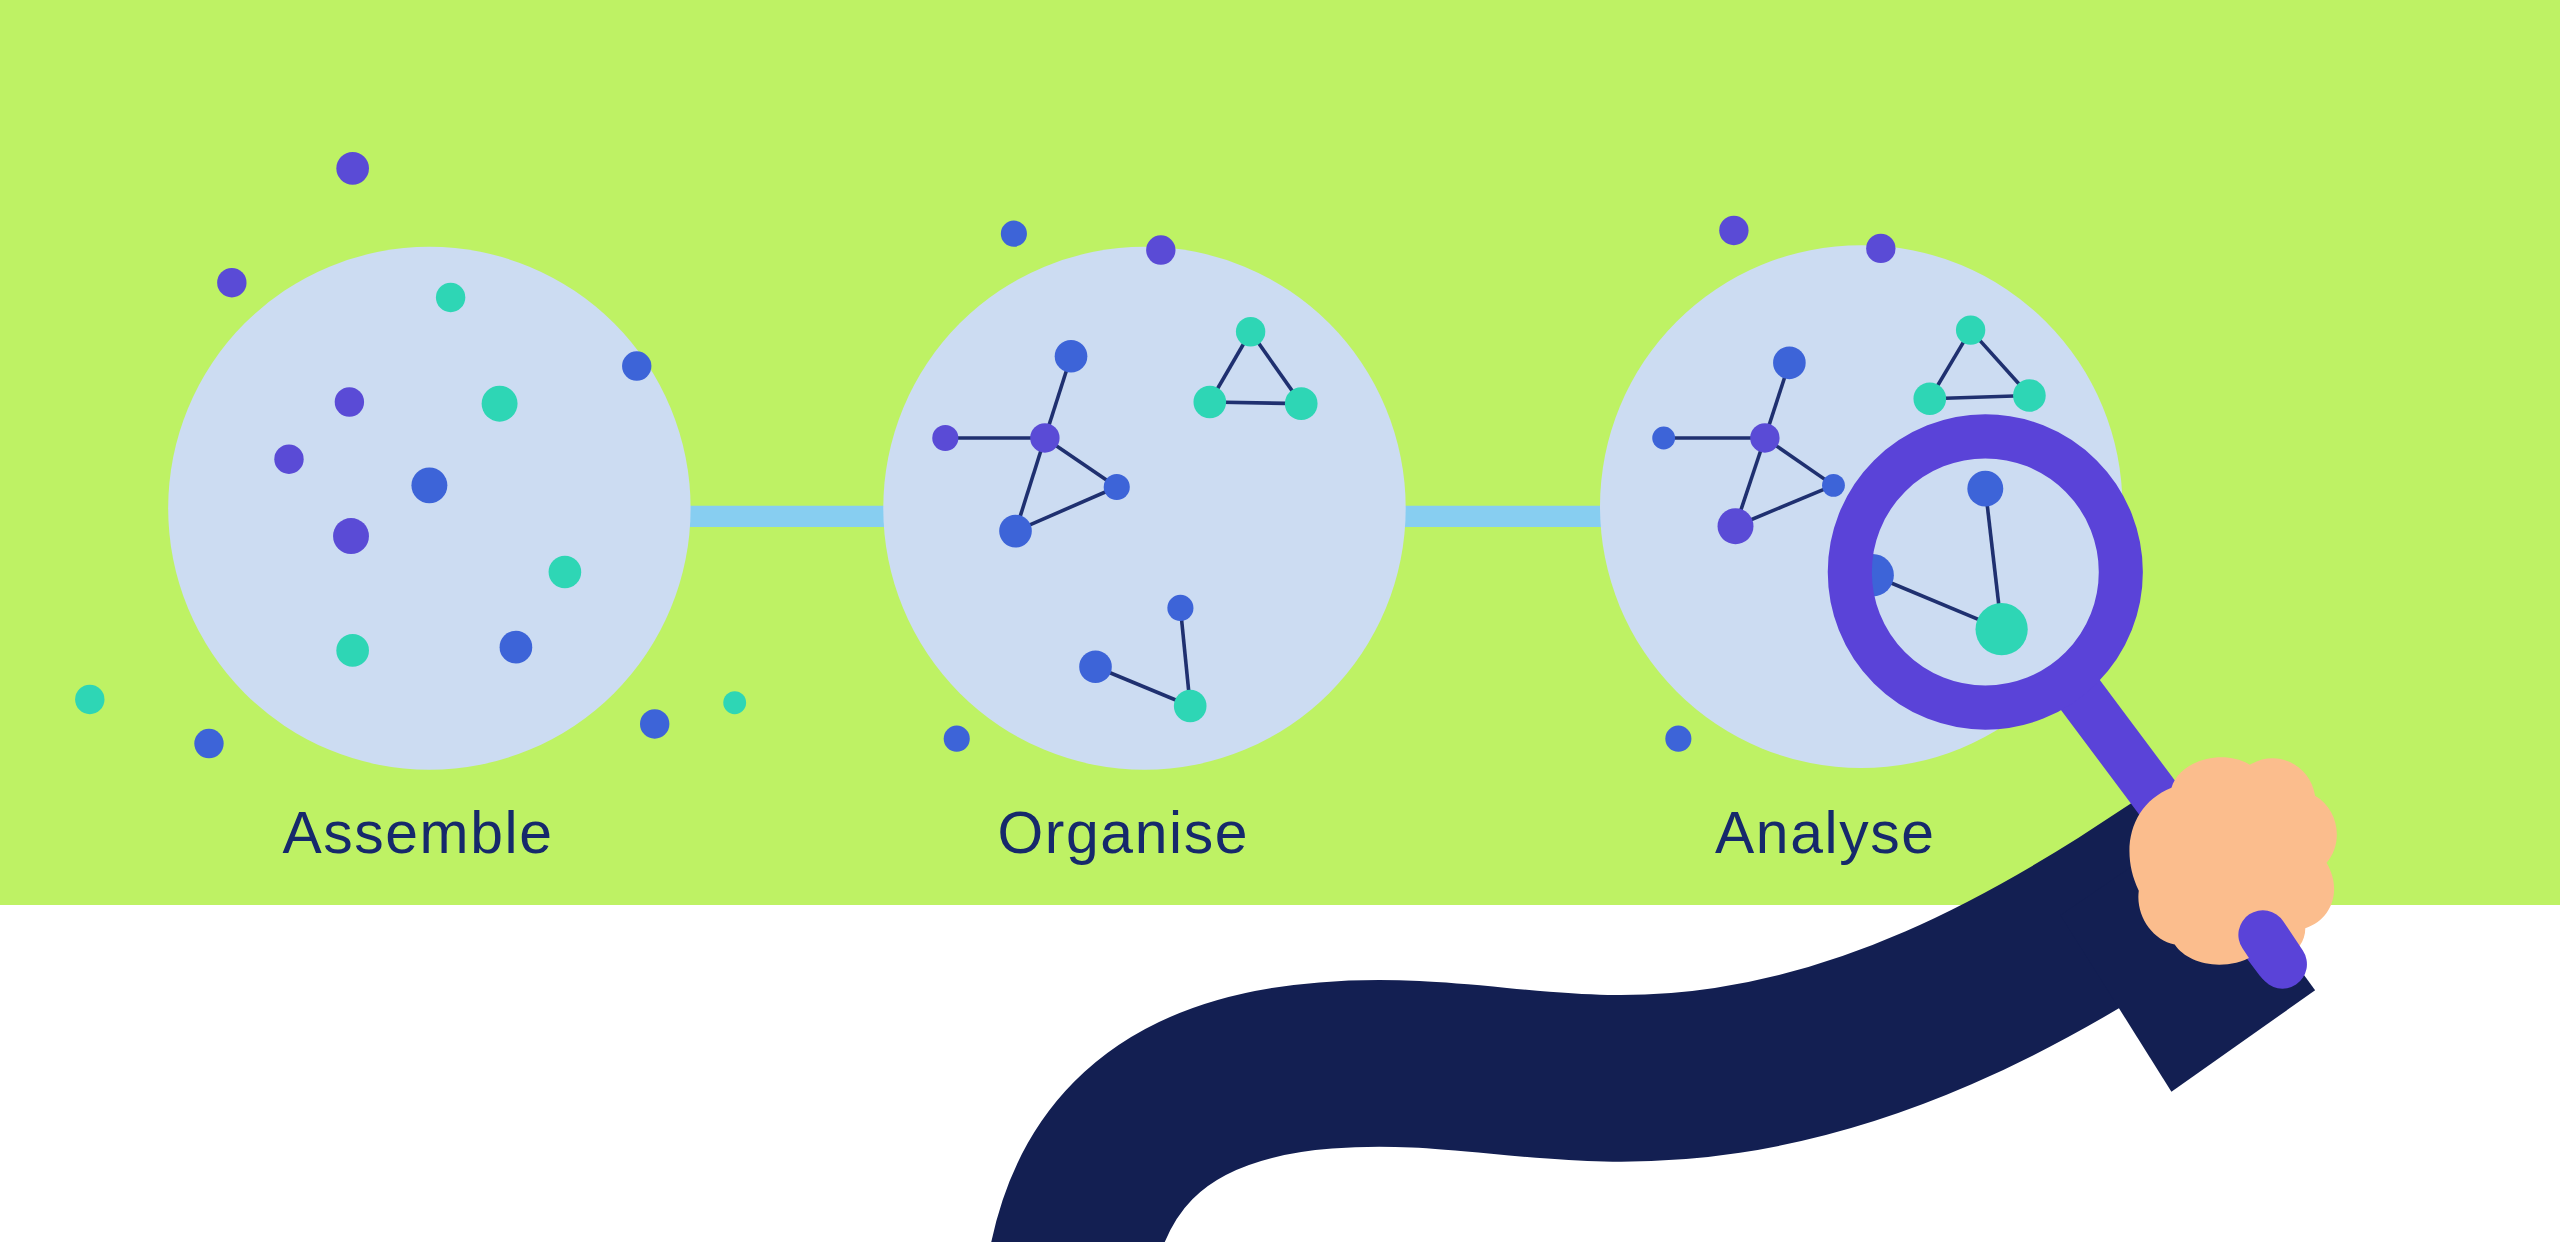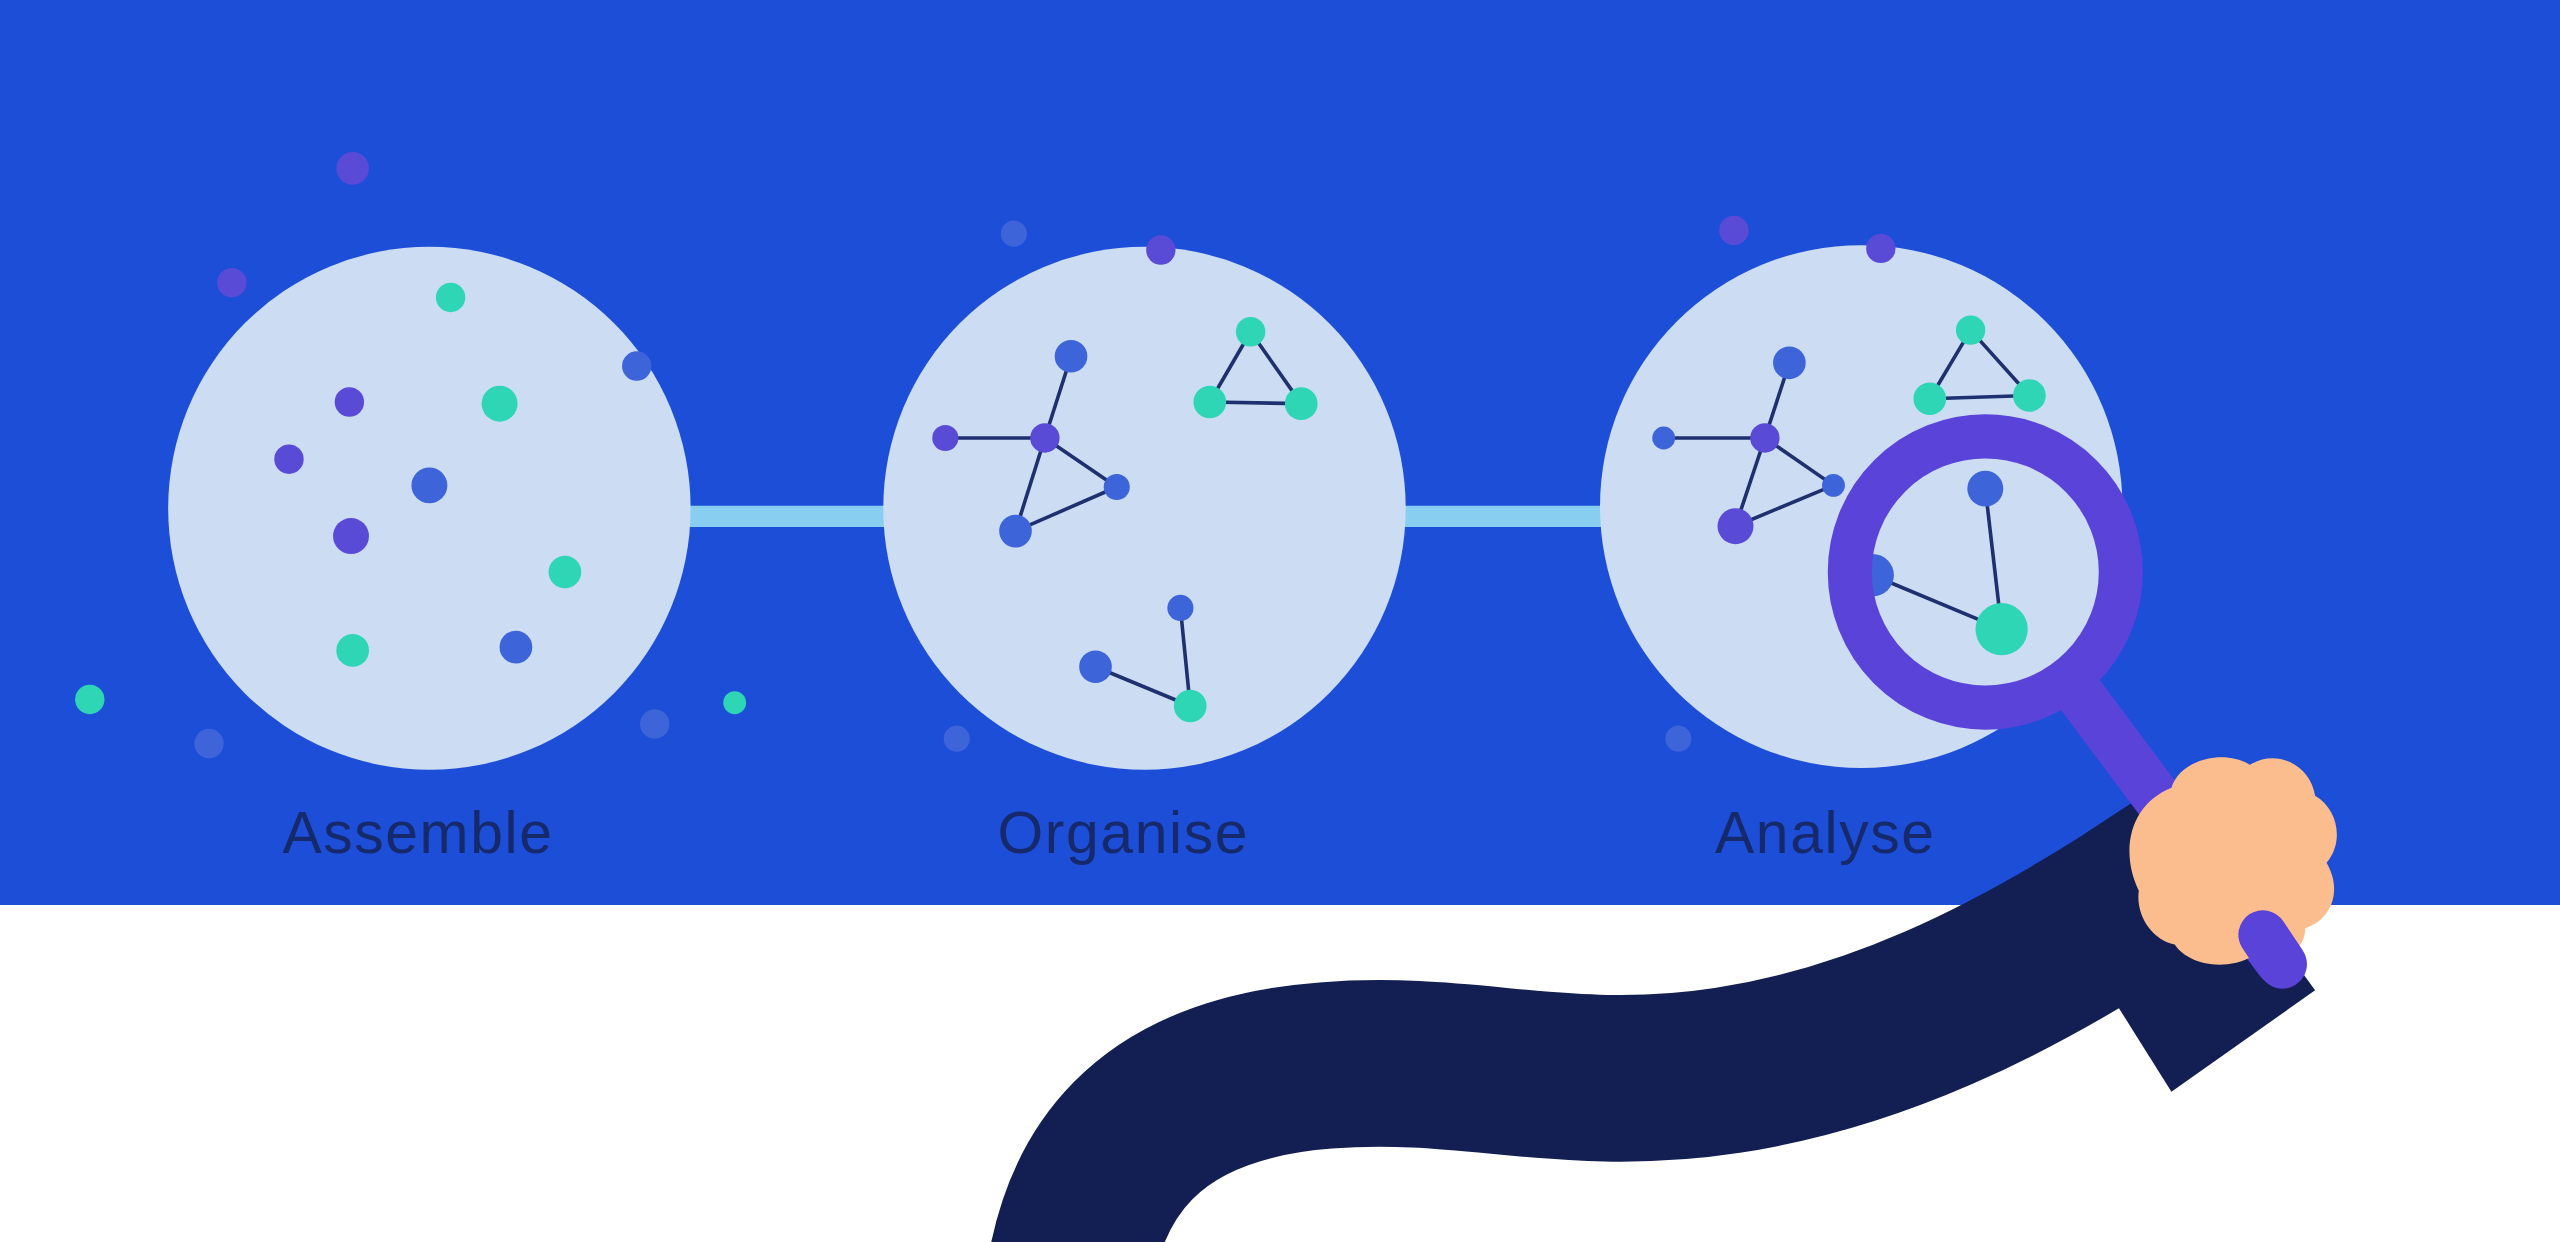--- a/index.html
+++ b/index.html
@@ -1,17 +1,17 @@
 <!DOCTYPE html>
 <html><head>
 <meta charset="utf-8">
 <style>
   html,body{margin:0;padding:0}
   body{width:2560px;height:1242px;background:#ffffff;overflow:hidden;font-family:"Liberation Sans",sans-serif}
-  .canvas{position:relative;width:2560px;height:905px;background:#1d4ed8}
+  .canvas{position:relative;width:2560px;height:905px;background:#bef264}
   svg{display:block}
   .bgc{fill:#ccdcf2}
   .dot-p{fill:#5a4bd6}
   .dot-b{fill:#3d64d8}
   .dot-t{fill:#2ed6b5}
   .conn{stroke:#87cef1;stroke-width:13;stroke-linecap:round}
   .edge{stroke:#1f3070;stroke-width:2.2;fill:none}
   .label{fill:#16296b;font-family:"Liberation Sans",sans-serif;font-size:36px;font-weight:500;letter-spacing:1px}
   .magline{stroke:#5a43d8}
   .sleeve{stroke:#131f52;fill:none}

